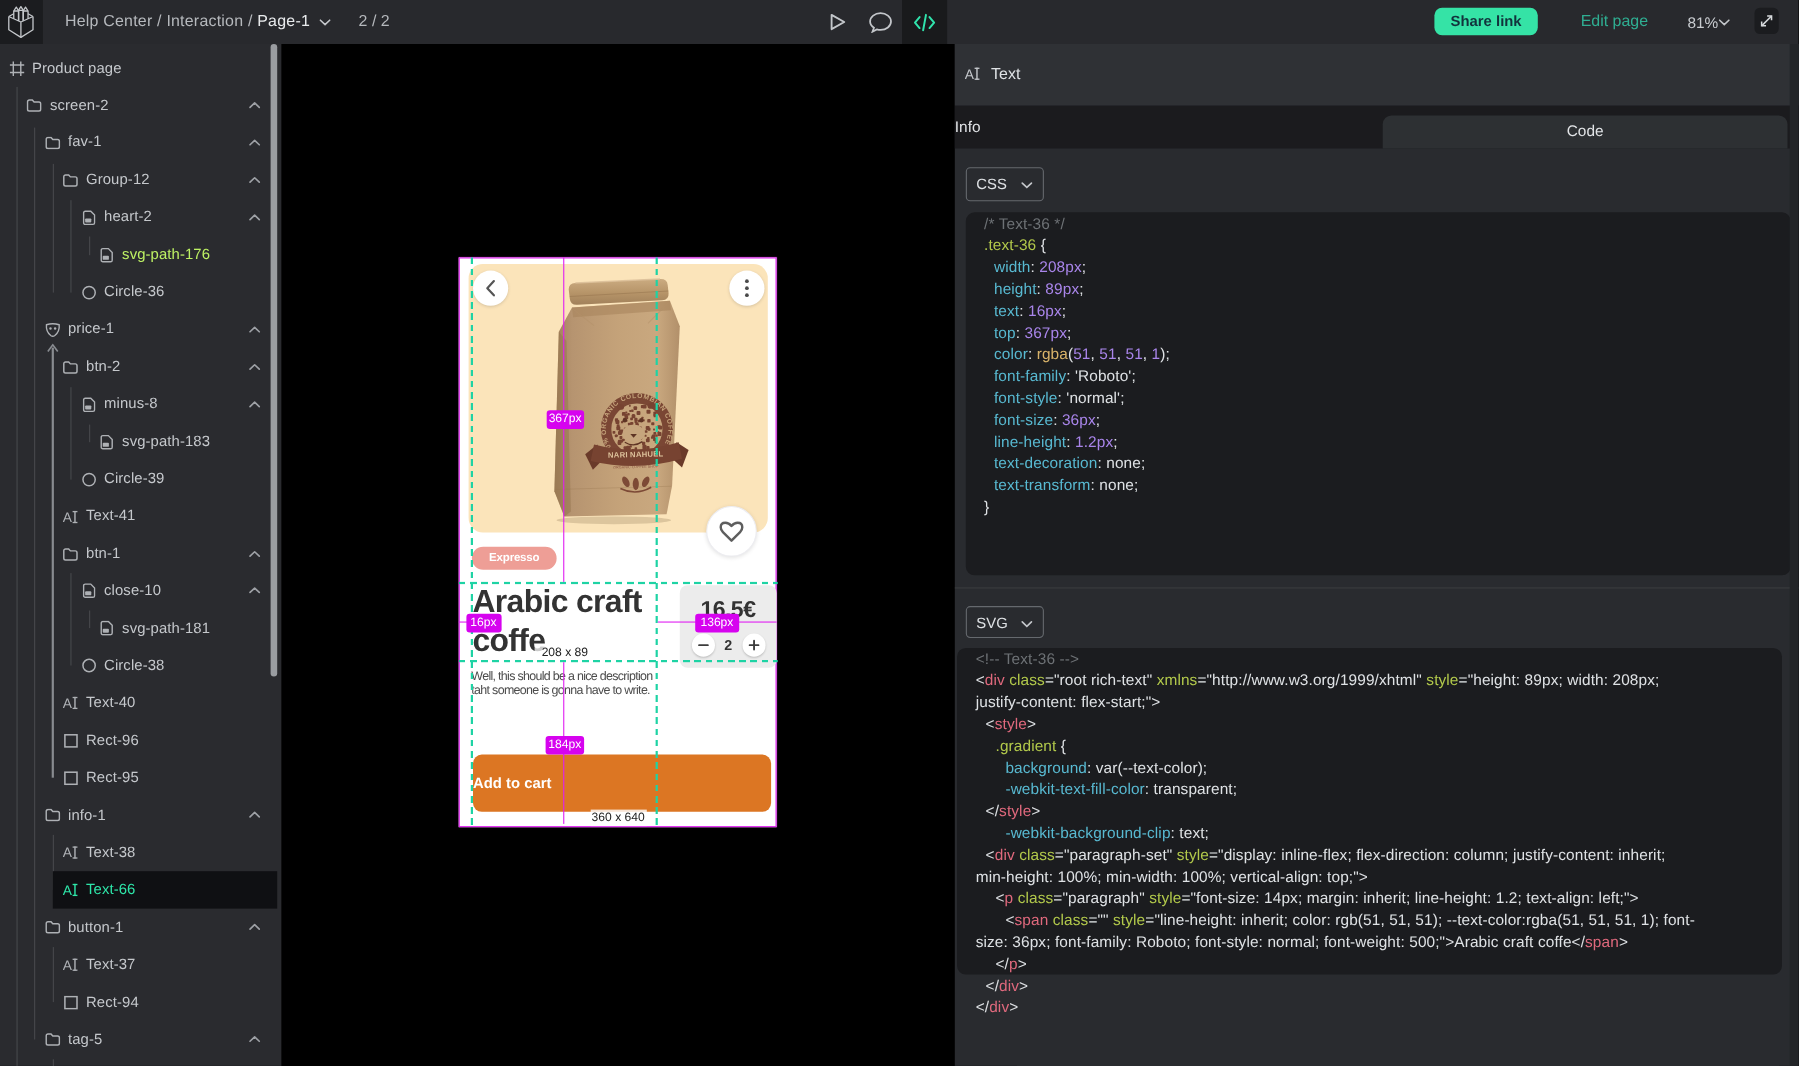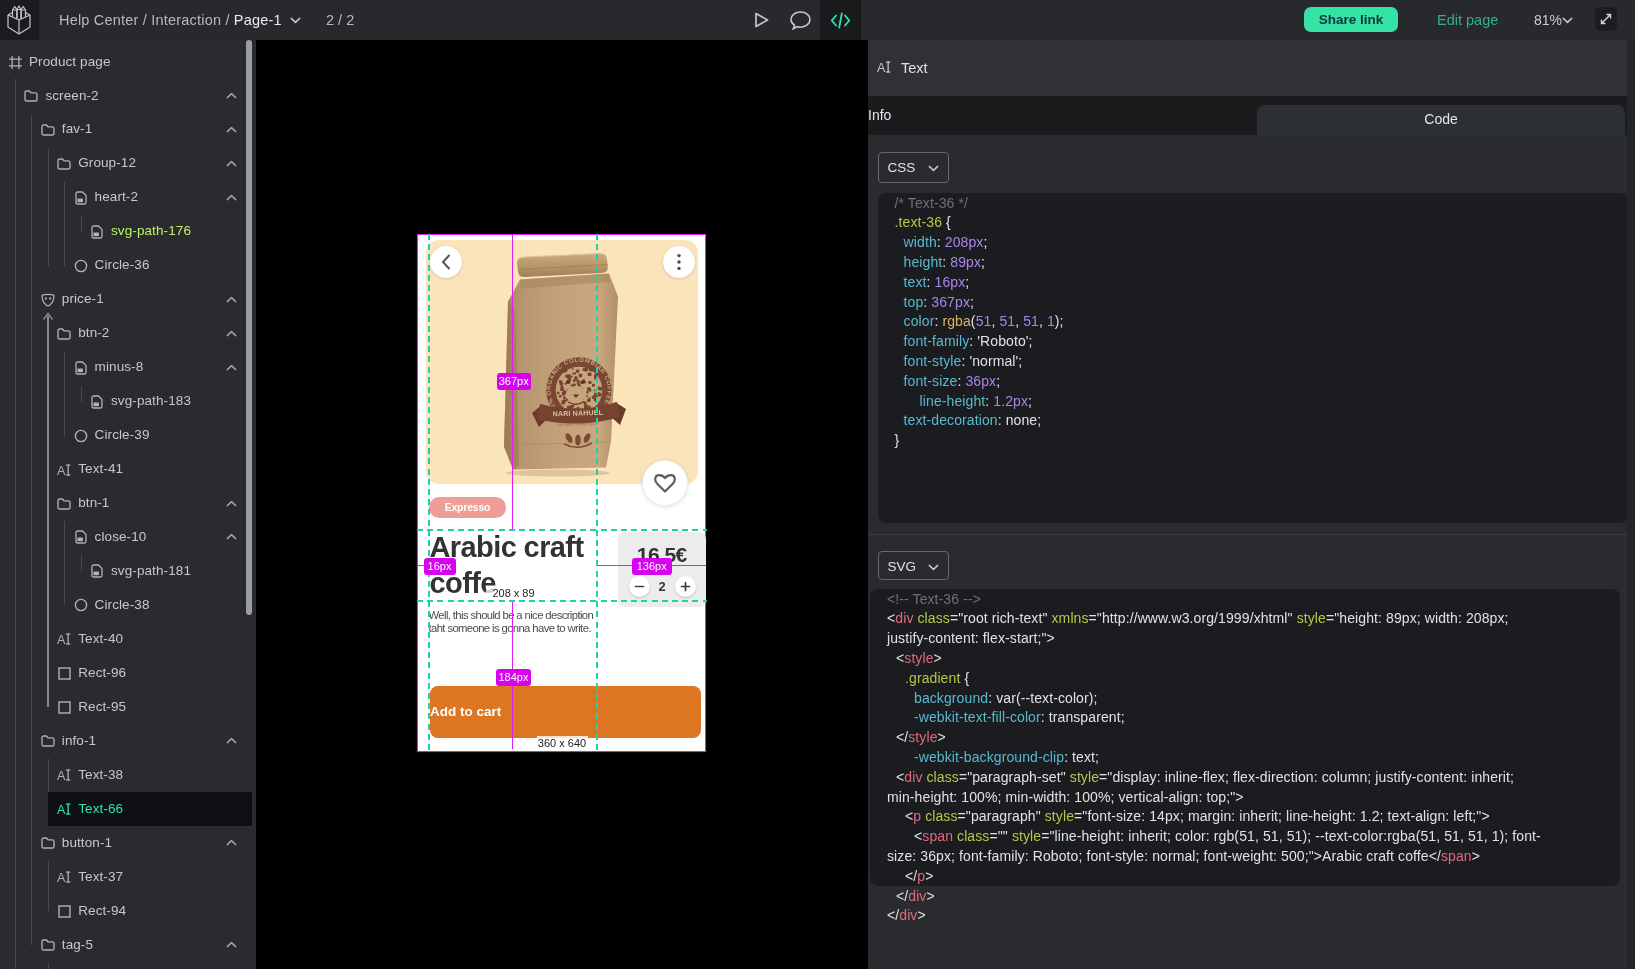--- a/index.html
+++ b/index.html
@@ -558,22 +558,23 @@
       <div class="cl" style="margin-left:0px"><span class="c">/* Text-36 */</span></div>
       <div class="cl" style="margin-left:0px"><span class="g">.text-36</span><span class="w"> {</span></div>
       <div class="cl" style="margin-left:9px"><span class="b">width</span><span class="w">: </span><span class="p">208px</span><span class="w">;</span></div>
       <div class="cl" style="margin-left:9px"><span class="b">height</span><span class="w">: </span><span class="p">89px</span><span class="w">;</span></div>
       <div class="cl" style="margin-left:9px"><span class="b">text</span><span class="w">: </span><span class="p">16px</span><span class="w">;</span></div>
       <div class="cl" style="margin-left:9px"><span class="b">top</span><span class="w">: </span><span class="p">367px</span><span class="w">;</span></div>
       <div class="cl" style="margin-left:9px"><span class="b">color</span><span class="w">: </span><span class="y">rgba</span><span class="w">(</span><span class="p">51</span><span class="w">, </span><span class="p">51</span><span class="w">, </span><span class="p">51</span><span class="w">, </span><span class="p">1</span><span class="w">);</span></div>
       <div class="cl" style="margin-left:9px"><span class="b">font-family</span><span class="w">: </span><span class="w">'Roboto'</span><span class="w">;</span></div>
       <div class="cl" style="margin-left:9px"><span class="b">font-style</span><span class="w">: </span><span class="w">'normal'</span><span class="w">;</span></div>
       <div class="cl" style="margin-left:9px"><span class="b">font-size</span><span class="w">: </span><span class="p">36px</span><span class="w">;</span></div>
-      <div class="cl" style="margin-left:25px"><span class="b">line-height</span><span class="w">: </span><span class="p">1.2px</span><span class="w">;</span></div>
+      <div class="cl" style="margin-left:9px"><span class="b">line-height</span><span class="w">: </span><span class="p">1.2px</span><span class="w">;</span></div>
       <div class="cl" style="margin-left:9px"><span class="b">text-decoration</span><span class="w">: </span><span class="w">none</span><span class="w">;</span></div>
+      <div class="cl" style="margin-left:9px"><span class="b">text-transform</span><span class="w">: </span><span class="w">none</span><span class="w">;</span></div>
       <div class="cl" style="margin-left:0px"><span class="w">}</span></div>
     </div>
  <div style="position:absolute;left:0;top:494px;width:100%;height:1px;background:#3a3c3f"></div>
  <div class="sel" style="left:9.6px;top:511px;width:71px;height:29px">
       <span>SVG</span>
       <svg width="11" height="7" viewBox="0 0 11 7">
         <path d="M1.3 1.4 L5.5 5.4 L9.7 1.4" stroke="#c3c6ca" stroke-width="1.5" fill="none" stroke-linecap="round"></path>
       </svg>
     </div>
  <div class="cblock" style="left:2px;top:548.7px;width:750px;height:297px">

